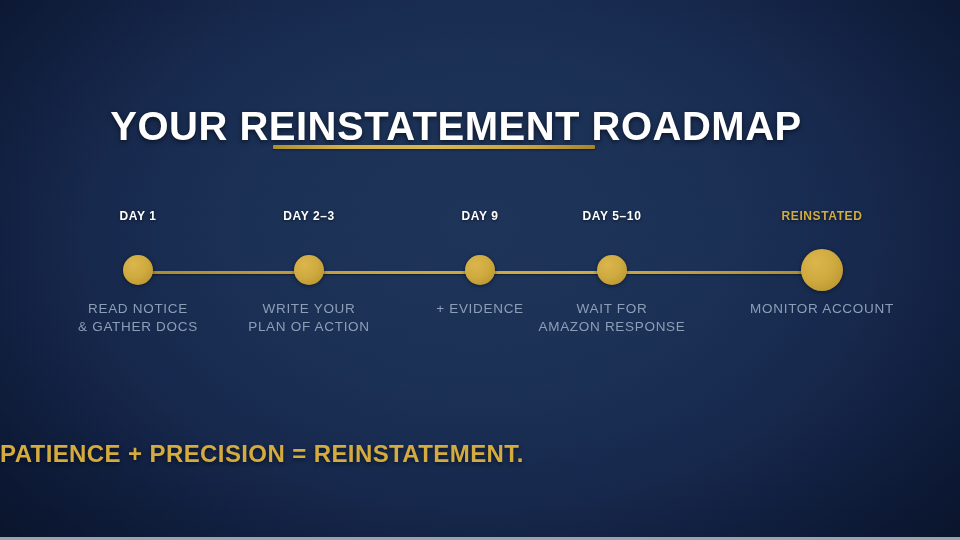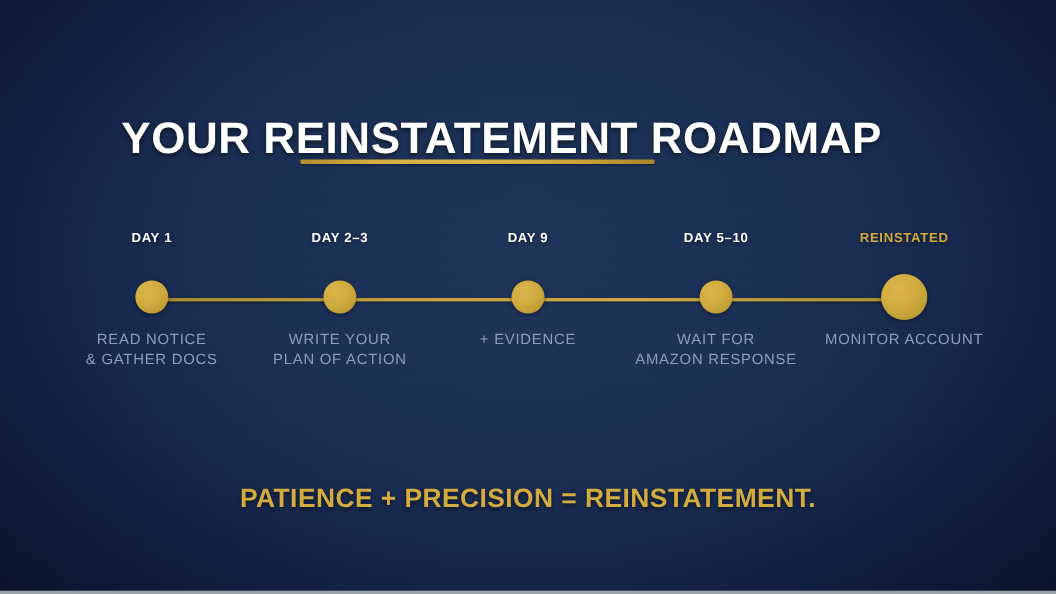--- a/index.html
+++ b/index.html
@@ -154,21 +154,21 @@
     color: #8d9fb8;
     white-space: nowrap;
   }
 
   
   #tagline {
     position: absolute;
     top: 440px;
     left: 0;
     width: 960px;
-    text-align: center;
+    text-align: left;
     font-size: 24px;
     font-weight: bold;
     letter-spacing: 0.4px;
     color: #d3ab3e;
     text-shadow: 0 2px 4px rgba(0,0,0,0.5);
     white-space: nowrap;
   }
 
   
   #bottom-rule {
@@ -223,21 +223,21 @@
     <div class="step" style="left:480px">
       <div class="step-label">DAY 9</div>
       <div class="dot-wrap">
         <div class="dot"></div>
       </div>
       <div class="step-desc">
         <div>+ EVIDENCE</div>
       </div>
     </div>
 
-    <div class="step" style="left:651px">
+    <div class="step" style="left:612px">
       <div class="step-label">DAY 5–10</div>
       <div class="dot-wrap">
         <div class="dot"></div>
       </div>
       <div class="step-desc">
         <div>WAIT FOR</div>
         <div>AMAZON RESPONSE</div>
       </div>
     </div>
 

